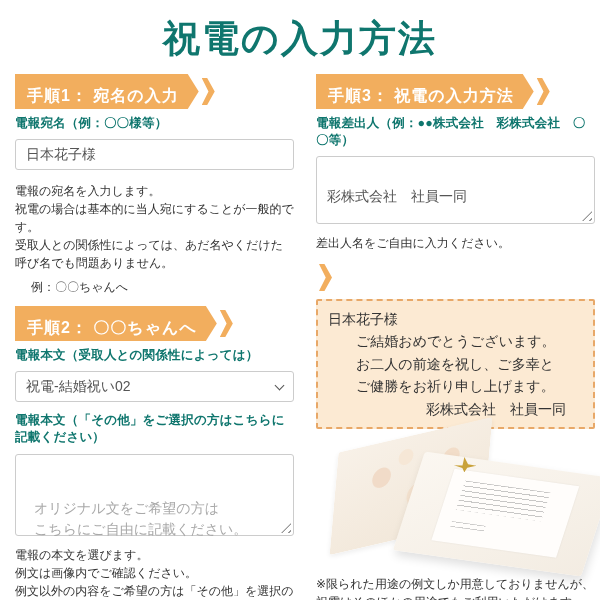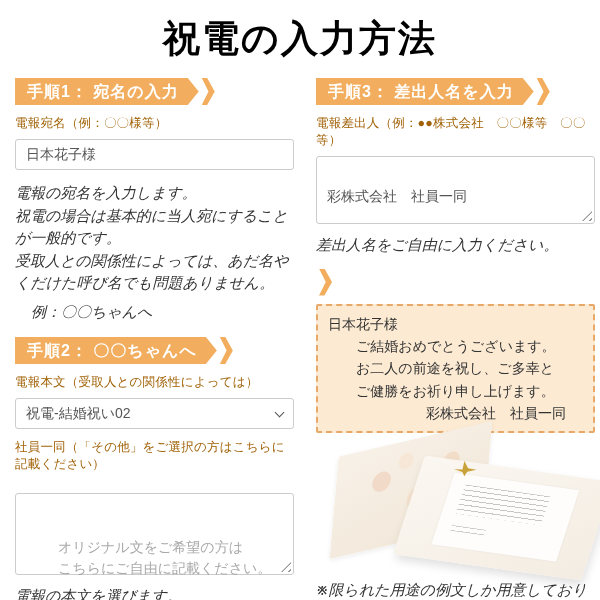--- a/index.html
+++ b/index.html
@@ -1,52 +1,52 @@
 <!DOCTYPE html>
 <html><head>
 <meta charset="utf-8">
 <style>
   * { margin:0; padding:0; box-sizing:border-box; }
   html,body { width:600px; height:600px; background:#fff; overflow:hidden;
               font-family:"Liberation Sans","DejaVu Sans",sans-serif; }
   .page { width:600px; height:600px; padding:10px 15px 0; }
-  h1.title { text-align:center; font-size:37px; font-weight:bold; color:#000000;
+  h1.title { text-align:center; font-size:37px; font-weight:bold; color:#0f766e;
              letter-spacing:2px; margin:4px 0 14px; }
   .columns { display:flex; gap:22px; }
   .col { width:279px; flex:0 0 279px; }
 
   
   .ribbon { display:flex; align-items:center; height:27px; margin-bottom:8px; }
   .ribbon-body { display:inline-block; background:#F2AE5E; color:#fff; font-weight:bold;
                  font-size:16px; line-height:27px; letter-spacing:1px;
-                 padding:0 20px 0 12px;
+                 padding:8px 20px 0 12px;
                  clip-path:polygon(0 0, calc(100% - 11px) 0, 100% 50%, calc(100% - 11px) 100%, 0 100%); }
   .ribbon-tip { width:13px; height:27px; margin-left:3px; background:#F2AE5E;
                 clip-path:polygon(0 0, 42% 0, 100% 50%, 42% 100%, 0 100%, 52% 50%); }
 
-  .field-label { font-size:12.5px; font-weight:normal; color:#a16207; margin:10px 0 7px;
+  .field-label { font-size:12.5px; font-weight:bold; color:#0f766e; margin:10px 0 7px;
                  letter-spacing:.2px; }
   .text-input { height:31px; border:1px solid #ccc; border-radius:3px; background:#fff;
                 font-size:14px; color:#555; line-height:29px; padding:0 10px;
                 margin-bottom:12px; }
   .select { position:relative; height:31px; border:1px solid #ccc; border-radius:3px;
             background:#fff; font-size:14px; color:#555; line-height:29px;
             padding:0 32px 0 10px; margin-bottom:4px; }
   .chevron-down { position:absolute; right:10px; top:10px; width:7px; height:7px;
                   border-right:1.5px solid #555; border-bottom:1.5px solid #555;
                   transform:rotate(45deg); }
   .textarea { position:relative; border:1px solid #ccc; border-radius:3px; background:#fff;
               font-size:14px; line-height:1.5; white-space:pre-line; }
-  .textarea.ta-left { height:82px; color:#a9a9a9; padding:22px 10px 6px 42px; margin:20px 0 10px; }
+  .textarea.ta-left { height:82px; color:#a9a9a9; padding:22px 10px 6px 18px; margin:8px 0 10px; }
   .textarea.ta-right { height:68px; color:#555; padding:8px 10px; margin-bottom:10px; }
   .grip { position:absolute; right:2px; bottom:2px; width:10px; height:10px;
           background:repeating-linear-gradient(135deg, transparent 0 2px, #999 2px 3px, transparent 3px 5px);
           clip-path:polygon(100% 0, 100% 100%, 0 100%); }
 
-  .desc { font-size:15px; color:#333; line-height:1.5; white-space:pre-line; margin-bottom:4px;font-style:italic; }
+  .desc { font-size:12px; color:#333; line-height:1.5; white-space:pre-line; margin-bottom:4px; }
   .example { margin:6px 16px 14px; }
   .after-gap { margin-bottom:12px; }
 
   .preview-box { border:2px dashed #E8A868; background:#FCEAD3; border-radius:2px;
                  font-size:14px; color:#333; line-height:1.6; white-space:pre-line;
                  padding:7px 10px; margin:4px 0 4px; }
 
   
   .card-photo { position:relative; height:138px; margin:0 0 4px; }
   .card-left { position:absolute; left:16px; top:4px; width:158px; height:98px;
@@ -107,41 +107,41 @@
         <span class="ribbon-tip"></span>
       </div>
 
       <div class="field-label">電報本文（受取人との関係性によっては）</div>
 
       <div class="select">
         <span>祝電-結婚祝い02</span>
         <span class="chevron-down"></span>
       </div>
 
-      <div class="field-label">社員一同（「その他」をご選択の方はこちらに記載ください）</div>
+      <div class="field-label">電報本文（「その他」をご選択の方はこちらに記載ください）</div>
 
       <div class="textarea ta-left">
         <span>オリジナル文をご希望の方は
 こちらにご自由に記載ください。</span>
         <span class="grip"></span>
       </div>
 
       <p class="desc">電報の本文を選びます。
 例文は画像内でご確認ください。
 例文以外の内容をご希望の方は「その他」を選択の上ご自由に記載ください。</p>
     </div>
 
     <div class="col">
 
       <div class="ribbon">
-        <span class="ribbon-body">手順3： 差出人名を入力</span>
+        <span class="ribbon-body">手順3： 祝電の入力方法</span>
         <span class="ribbon-tip"></span>
       </div>
 
-      <div class="field-label">電報差出人（例：●●株式会社　〇〇様等　〇〇等）</div>
+      <div class="field-label">電報差出人（例：●●株式会社　彩株式会社　〇〇等）</div>
 
       <div class="textarea ta-right">
         <span>彩株式会社　社員一同</span>
         <span class="grip"></span>
       </div>
 
       <p class="desc after-gap">差出人名をご自由に入力ください。</p>
 
       <div class="ribbon">
         <span class="ribbon-tip"></span>

